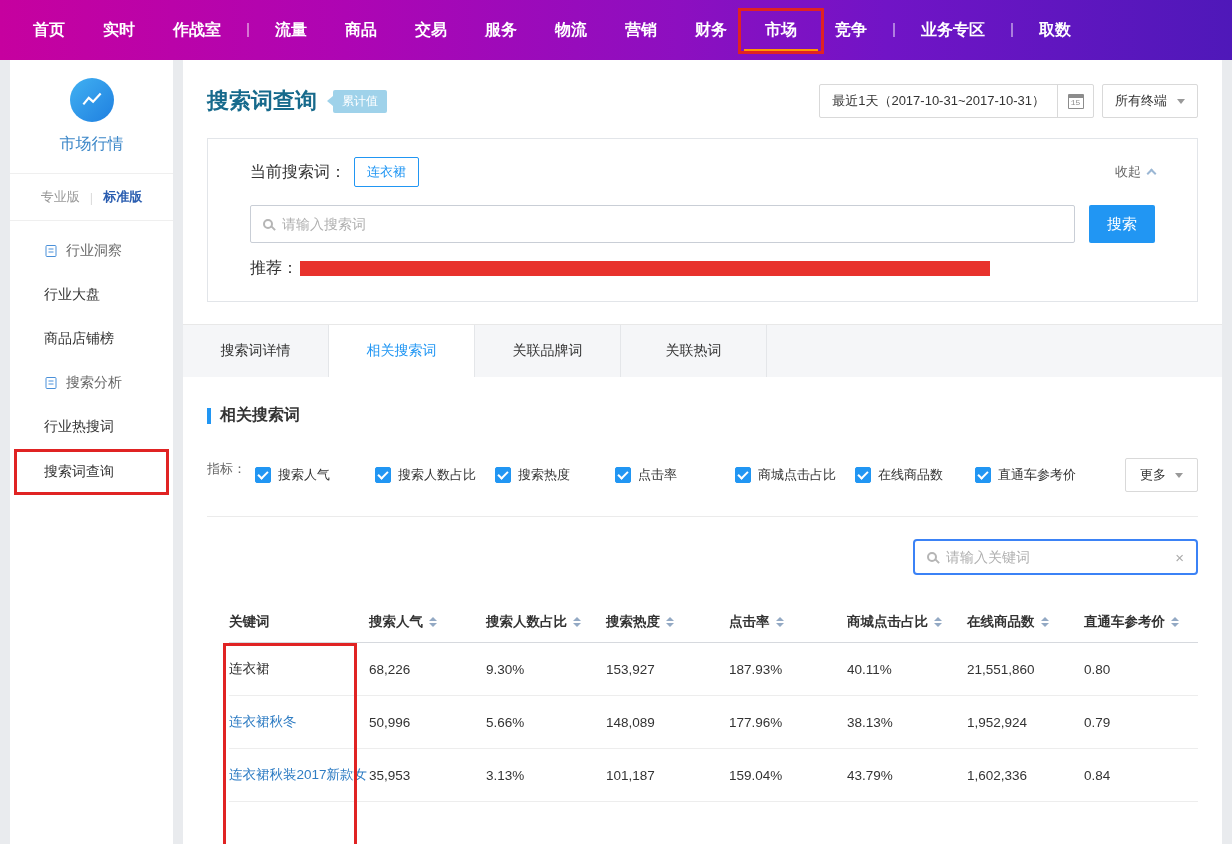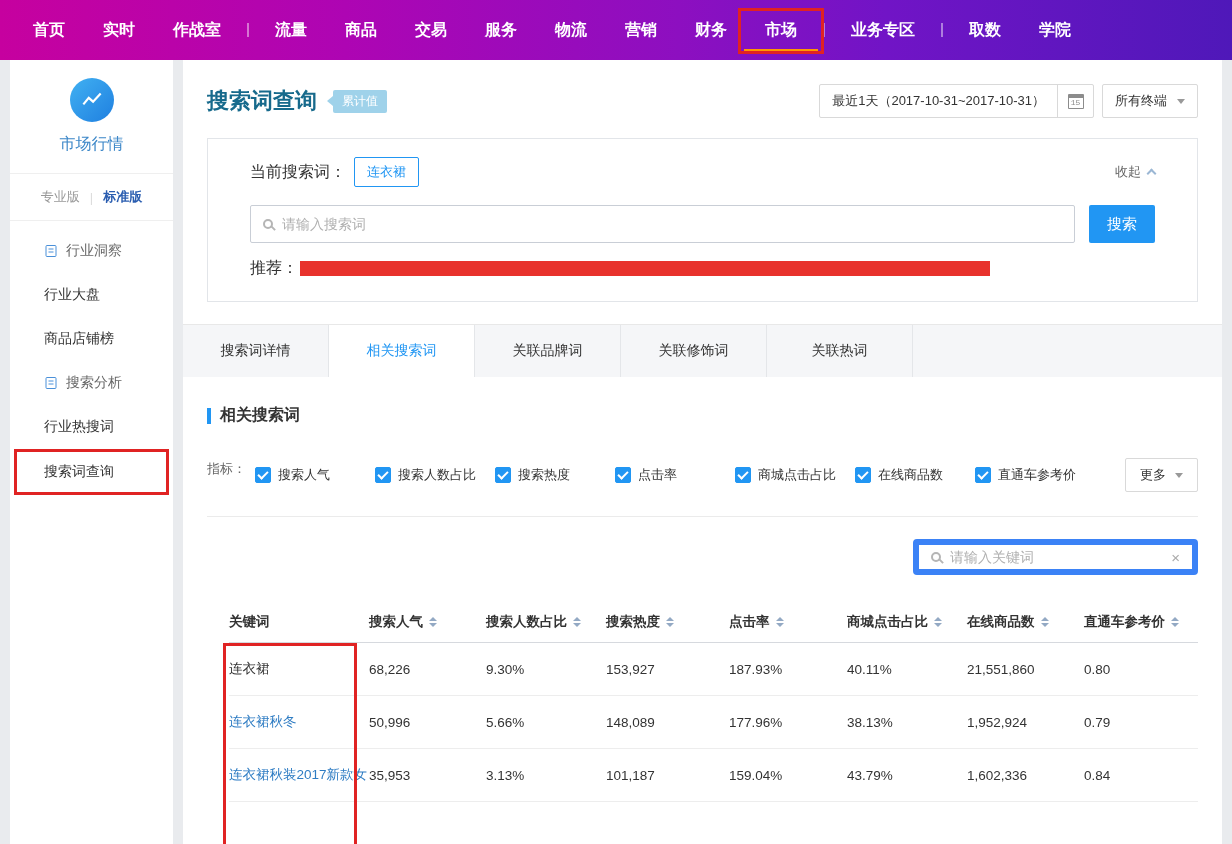--- a/index.html
+++ b/index.html
@@ -165,21 +165,21 @@
   }
   .more-btn {
     margin-left: auto; display: flex; align-items: center; gap: 9px;
     border: 1px solid #d9d9d9; border-radius: 2px; padding: 7px 14px;
     font-size: 13px; color: #333; background: #fff; cursor: pointer;
   }
   .divider-line { border-top: 1px solid #ebebeb; margin-top: 8px; }
 
   .kw-search-row { display: flex; justify-content: flex-end; margin-top: 22px; }
   .kw-search {
-    width: 285px; height: 36px; border: 6px solid #3b82f6; border-radius: 4px;
+    width: 285px; height: 36px; border: 2px solid #3b82f6; border-radius: 4px;
     display: flex; align-items: center; padding: 0 12px; gap: 9px; background: #fff;
   }
   .clear-x { color: #aaa; font-size: 15px; cursor: pointer; line-height: 1; }
 
   
   .table { margin: 26px 0 0 22px; position: relative; }
   .thead, .trow {
     display: grid;
     grid-template-columns: 140px 117px 120px 123px 118px 120px 117px 1fr;
     align-items: center;
@@ -209,25 +209,25 @@
   <div class="nav-item">交易</div>
   <div class="nav-item">服务</div>
   <div class="nav-item">物流</div>
   <div class="nav-item">营销</div>
   <div class="nav-item">财务</div>
   <div class="nav-item active">
     <span>市场</span>
     <span class="underline"></span>
     <span class="nav-red-frame"></span>
   </div>
+  <div class="nav-item">竞争</div>
   <div class="nav-divider"></div>
   <div class="nav-item">业务专区</div>
   <div class="nav-divider"></div>
   <div class="nav-item">取数</div>
-  <div class="nav-item">学院</div>
 </div>
 
 <div class="layout">
 
   <div class="sidebar">
     <div class="side-head">
       <div class="side-icon">
         <svg width="26" height="26" viewBox="0 0 24 24">
           <polyline points="4,16 9,10 13,13.5 20,6" fill="none" stroke="#ffffff" stroke-width="2"></polyline>
         </svg>
@@ -304,21 +304,20 @@
       <div class="fp-row3">
         <span class="rec-label">推荐：</span>
         <span class="redact-bar"></span>
       </div>
     </div>
 
     <div class="tabbar">
       <div class="tab">搜索词详情</div>
       <div class="tab active">相关搜索词</div>
       <div class="tab">关联品牌词</div>
-      <div class="tab">关联修饰词</div>
       <div class="tab">关联热词</div>
     </div>
 
     <div class="content">
       <div class="section-title">
         <span class="blue-bar"></span>
         <span>相关搜索词</span>
       </div>
 
       <div class="indicators">

